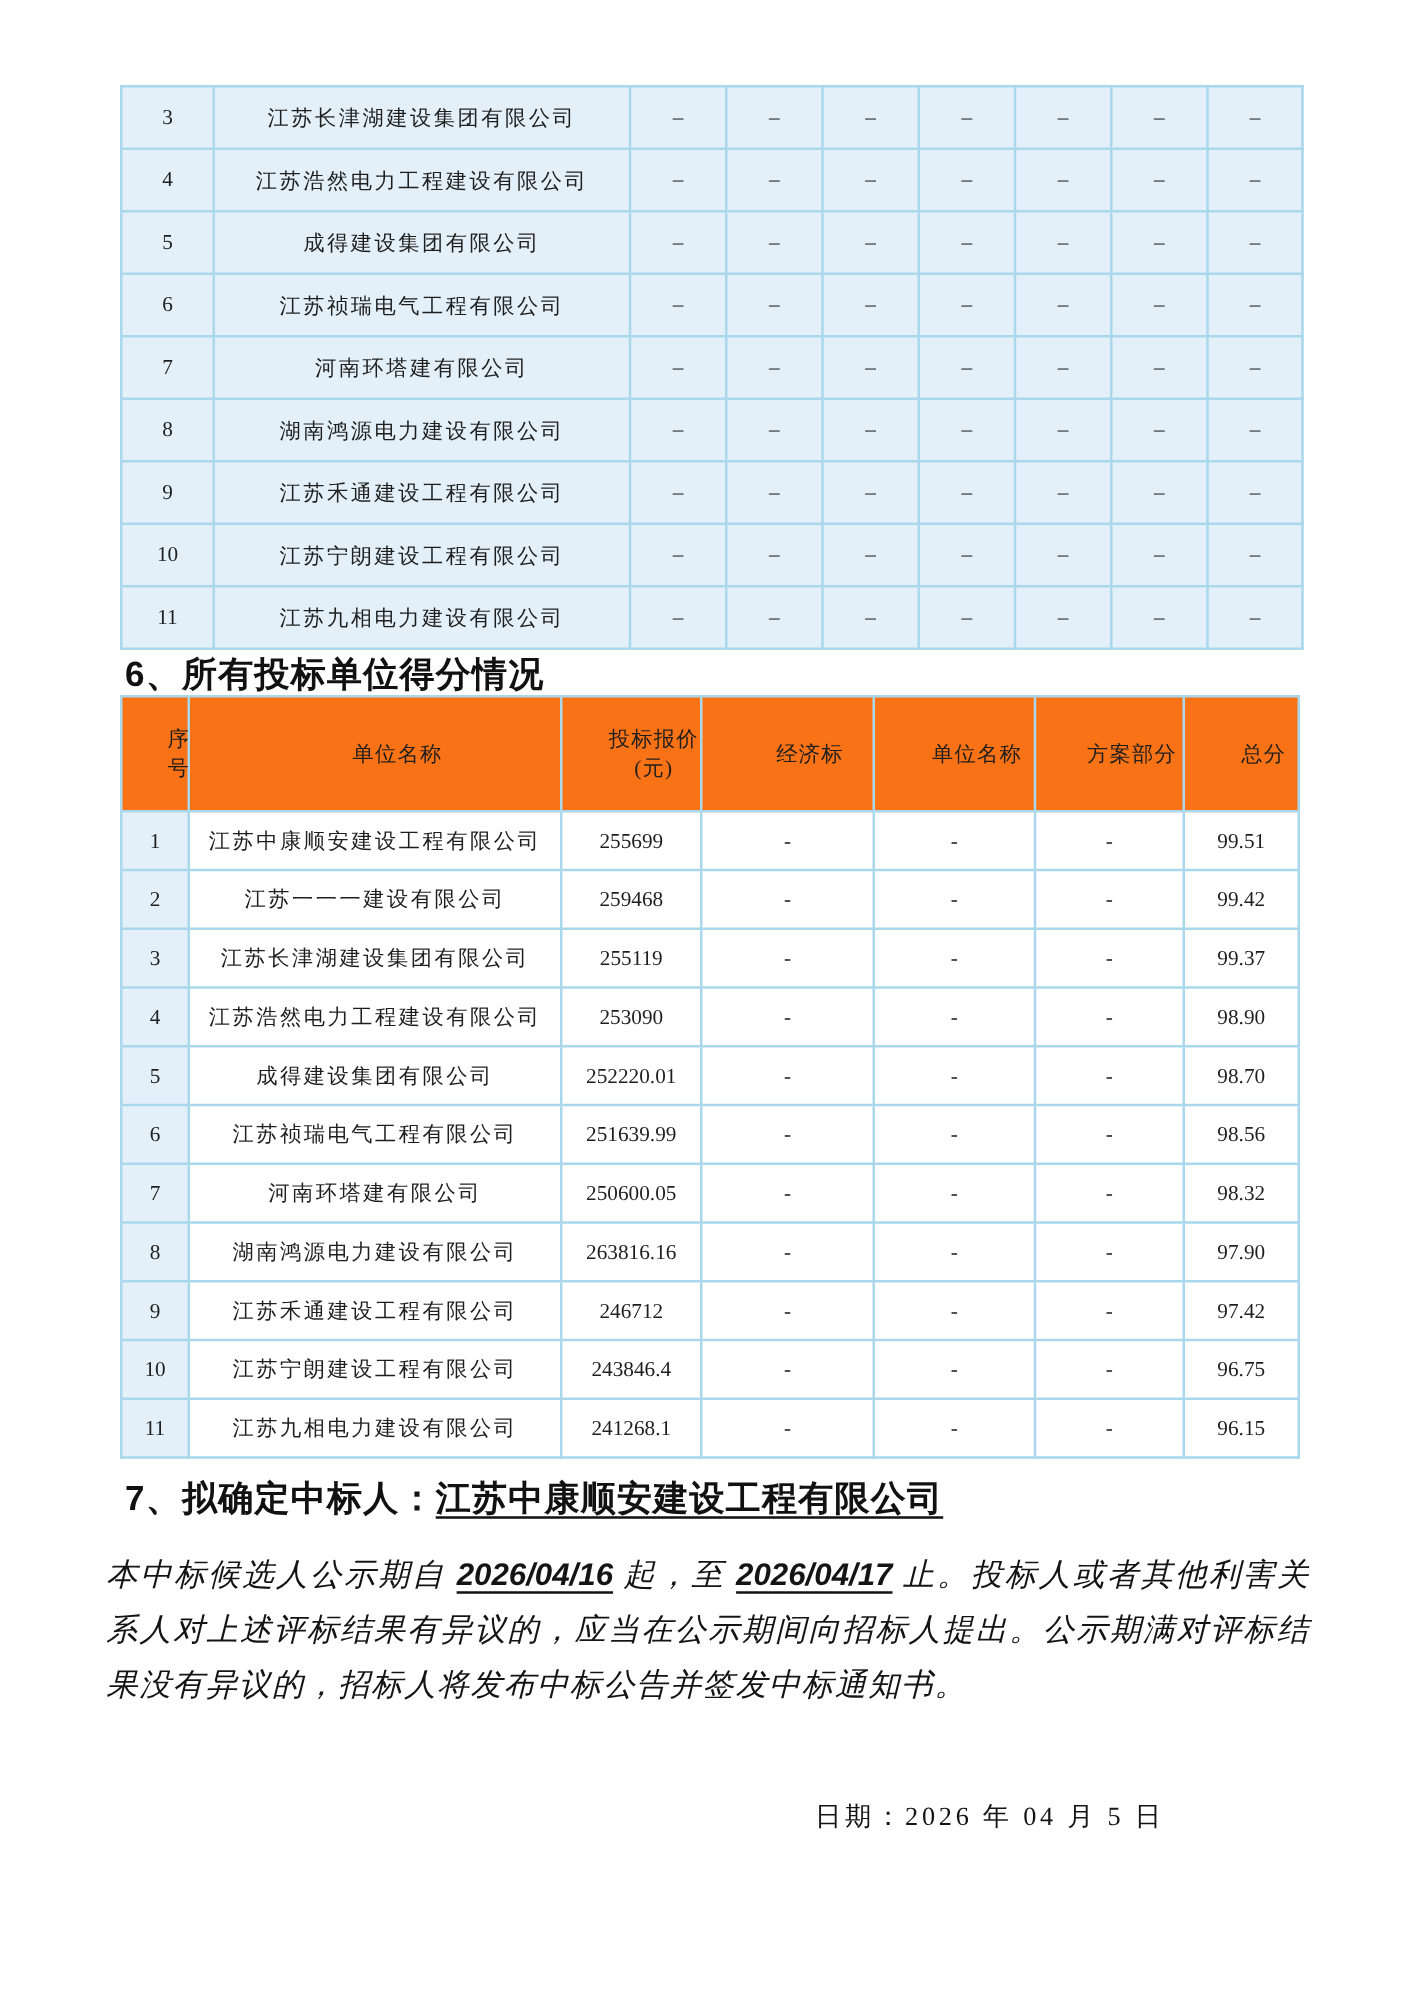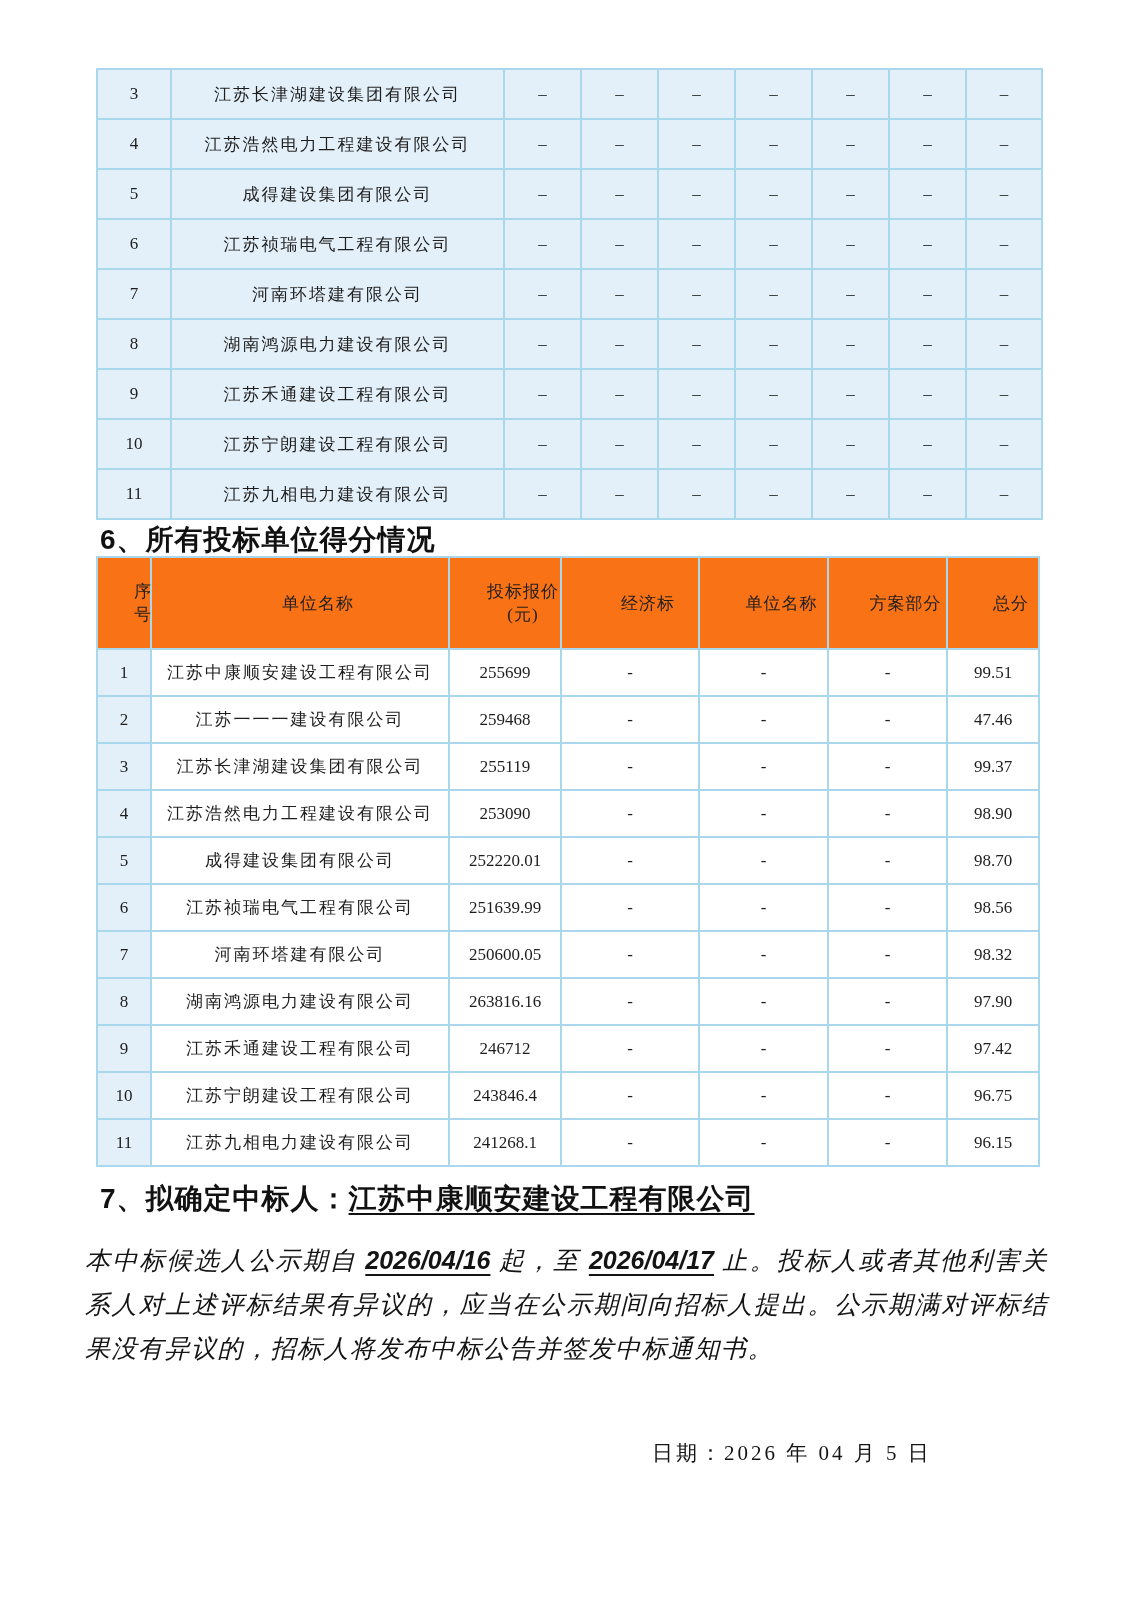--- a/index.html
+++ b/index.html
@@ -252,21 +252,21 @@
         <td>-</td>
         <td>99.51</td>
       </tr>
       <tr>
         <td class="c-rank">2</td>
         <td class="c-name">江苏一一一建设有限公司</td>
         <td>259468</td>
         <td>-</td>
         <td>-</td>
         <td>-</td>
-        <td>47.46</td>
+        <td>99.42</td>
       </tr>
       <tr>
         <td class="c-rank">3</td>
         <td class="c-name">江苏长津湖建设集团有限公司</td>
         <td>255119</td>
         <td>-</td>
         <td>-</td>
         <td>-</td>
         <td>99.37</td>
       </tr>

